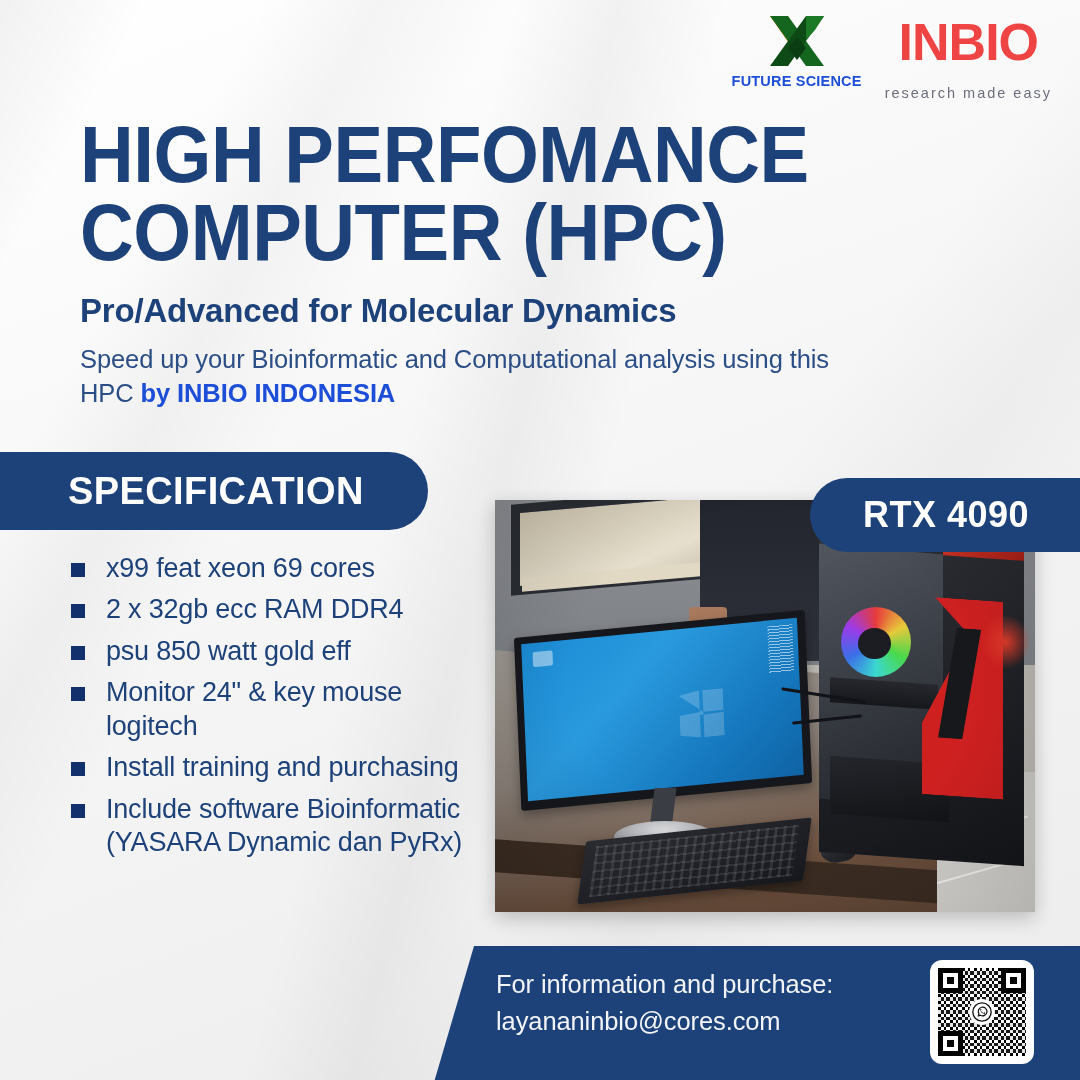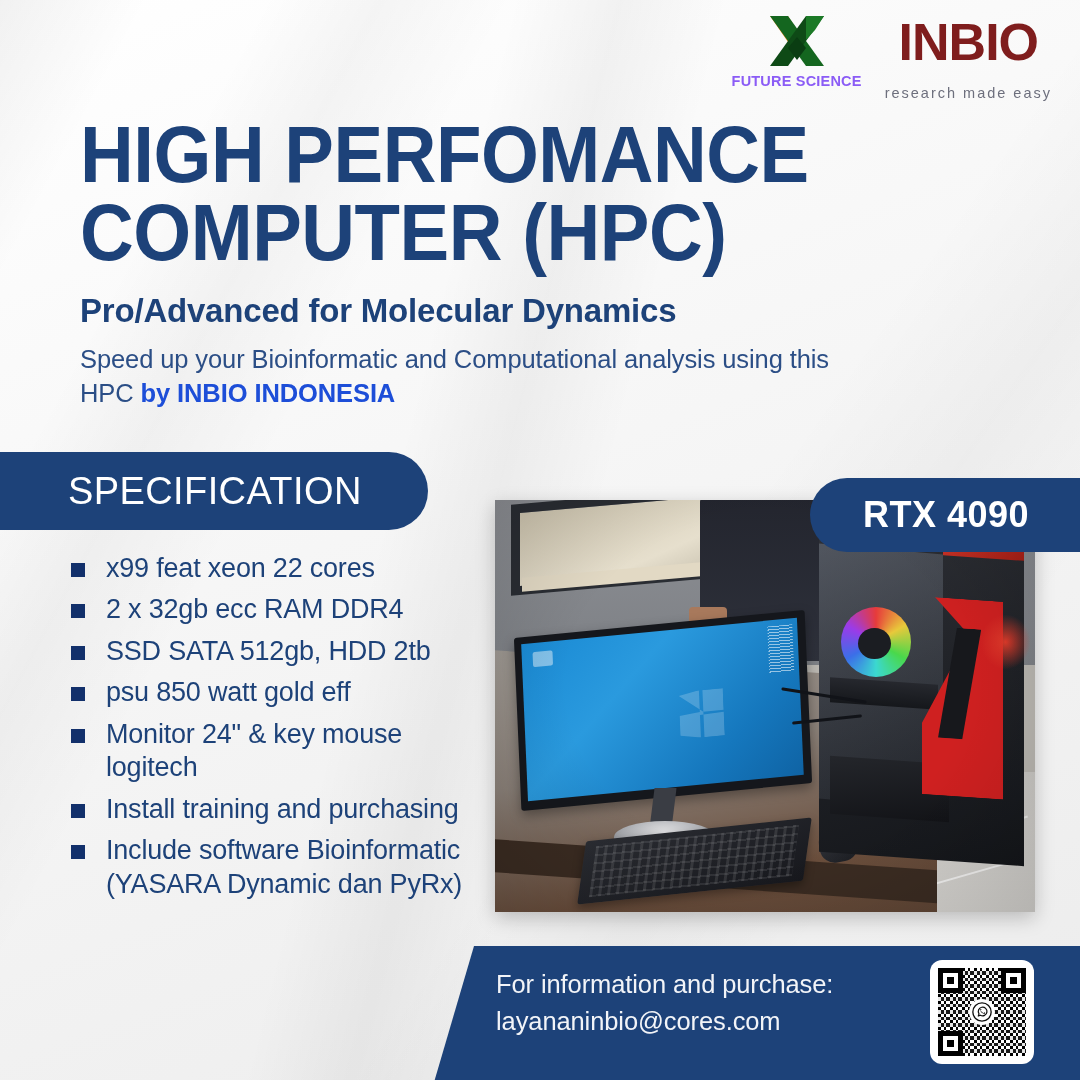--- a/index.html
+++ b/index.html
@@ -28,26 +28,26 @@
 
   
   .logo-row {
     position:absolute; top:14px; right:28px;
     display:flex; align-items:flex-start; gap:32px;
   }
   .fs-logo { display:flex; flex-direction:column; align-items:center; width:112px; }
   .fs-mark { width:62px; height:54px; }
   .fs-name {
     margin-top:5px;
-    font-size:14.5px; font-weight:bold; color:#8b5cf6;
+    font-size:14.5px; font-weight:bold; color:#1d4ed8;
     letter-spacing:0.2px; white-space:nowrap;
   }
   .inbio-logo { display:flex; flex-direction:column; align-items:center; padding-top:2px; }
   .inbio-word {
-    font-size:52px; font-weight:bold; color:#7f1d1d;
+    font-size:52px; font-weight:bold; color:#ef4444;
     letter-spacing:-1px; line-height:1; white-space:nowrap;
   }
   .inbio-tag {
     margin-top:17px;
     font-size:14.5px; color:#6d6f7d; letter-spacing:2.0px;
     white-space:nowrap;
   }
 
   
   .title {
@@ -73,21 +73,21 @@
   
   .spec-banner {
     position:absolute; left:-40px; top:452px;
     width:468px; height:78px;
     background:#1d4279;
     border-radius:0 39px 39px 0;
     display:flex; align-items:center;
   }
   .spec-banner-label {
     margin-left:108px;
-    font-size:38px; font-weight:normal; color:#ffffff;
+    font-size:38px; font-weight:bold; color:#ffffff;
     letter-spacing:0.4px;
   }
 
   
   .rtx-badge {
     position:absolute; right:-20px; top:478px;
     width:290px; height:74px;
     background:#1d4279;
     border-radius:37px 0 0 37px;
     display:flex; align-items:center; justify-content:center;
@@ -288,23 +288,23 @@
 
   <div class="spec-banner">
     <span class="spec-banner-label">SPECIFICATION</span>
   </div>
 
   <div class="rtx-badge">
     <span class="rtx-badge-label">RTX 4090</span>
   </div>
 
   <ul class="spec-list">
-    <li class="spec-item"><span class="spec-bullet"></span><span>x99 feat xeon 22 cores</span></li>
+    <li class="spec-item"><span class="spec-bullet"></span><span>x99 feat xeon 69 cores</span></li>
     <li class="spec-item"><span class="spec-bullet"></span><span>2 x 32gb ecc RAM DDR4</span></li>
-    <li class="spec-item"><span class="spec-bullet"></span><span>SSD SATA 512gb, HDD 2tb</span></li>
+    <li class="spec-item"><span class="spec-bullet"></span></li>
     <li class="spec-item"><span class="spec-bullet"></span><span>psu 850 watt gold eff</span></li>
     <li class="spec-item"><span class="spec-bullet"></span></li>
     <li class="spec-item"><span class="spec-bullet"></span><span>Monitor 24" &amp; key mouse logitech</span></li>
     <li class="spec-item"><span class="spec-bullet"></span><span>Install training and purchasing</span></li>
     <li class="spec-item"><span class="spec-bullet"></span><span>Include software Bioinformatic (YASARA Dynamic dan PyRx)</span></li>
   </ul>
 
   <div class="photo">
     <div class="ph-wallA"></div>
     <div class="ph-window"></div>

